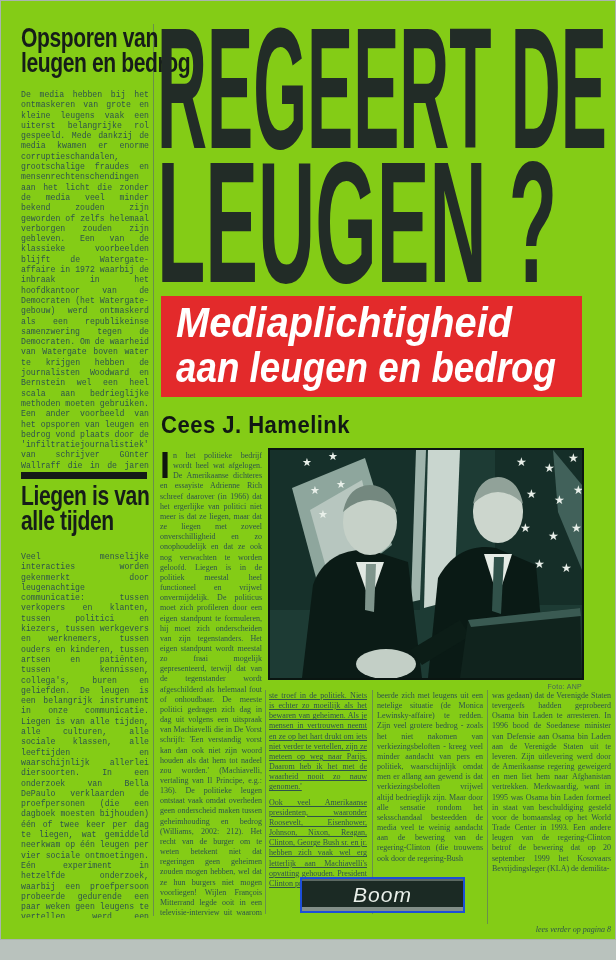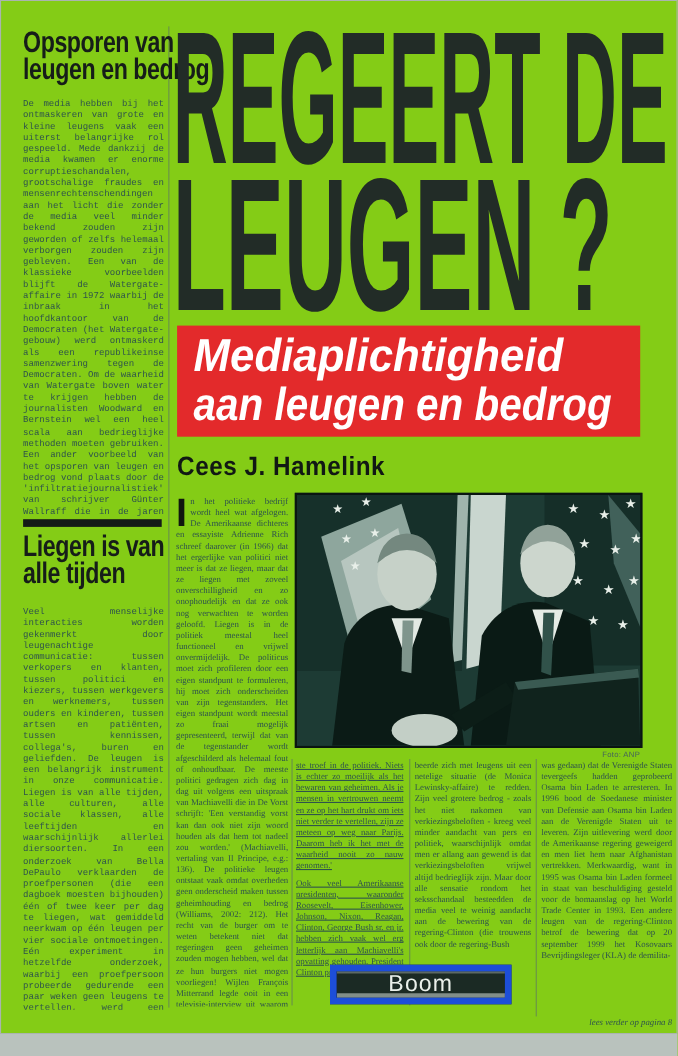--- a/index.html
+++ b/index.html
@@ -33,23 +33,23 @@
   .continuation{position:absolute;left:492px;top:925px;width:119px;text-align:right;
                 font-family:"Liberation Serif",serif;font-style:italic;font-size:8px;
                 color:#2f544c;}
   
   .photo{position:absolute;left:268px;top:448px;width:316px;height:232px;
          border:2px solid #0a1511;box-sizing:border-box;background:#1d3b34;}
   .caption{position:absolute;left:420px;top:683px;width:162px;text-align:right;
            font-size:7px;color:#45645b;letter-spacing:.3px;}
   
   .boom{position:absolute;left:300px;top:877px;width:165px;height:36px;background:#1b2a24;
-        border:6px solid #1d4ed8;box-sizing:border-box;z-index:6;
+        border:2px solid #1d4ed8;box-sizing:border-box;z-index:6;
         box-shadow:inset 0 2px 0 rgba(215,224,218,.35), inset 0 -4px 0 rgba(215,224,218,.55);
-        display:flex;align-items:center;justify-content:center;}
+        display:flex;align-items:center;justify-content:center;font-style:italic;}
   .boom span{color:#eaf0ea;font-size:21px;letter-spacing:1px;}
   
   .scan-bottom{position:absolute;left:0;top:946px;width:616px;height:14px;
                background:linear-gradient(#e2e8e3,#bcc6c1);}
 </style>
 </head>
 <body>
 
 <div id="page">
 

